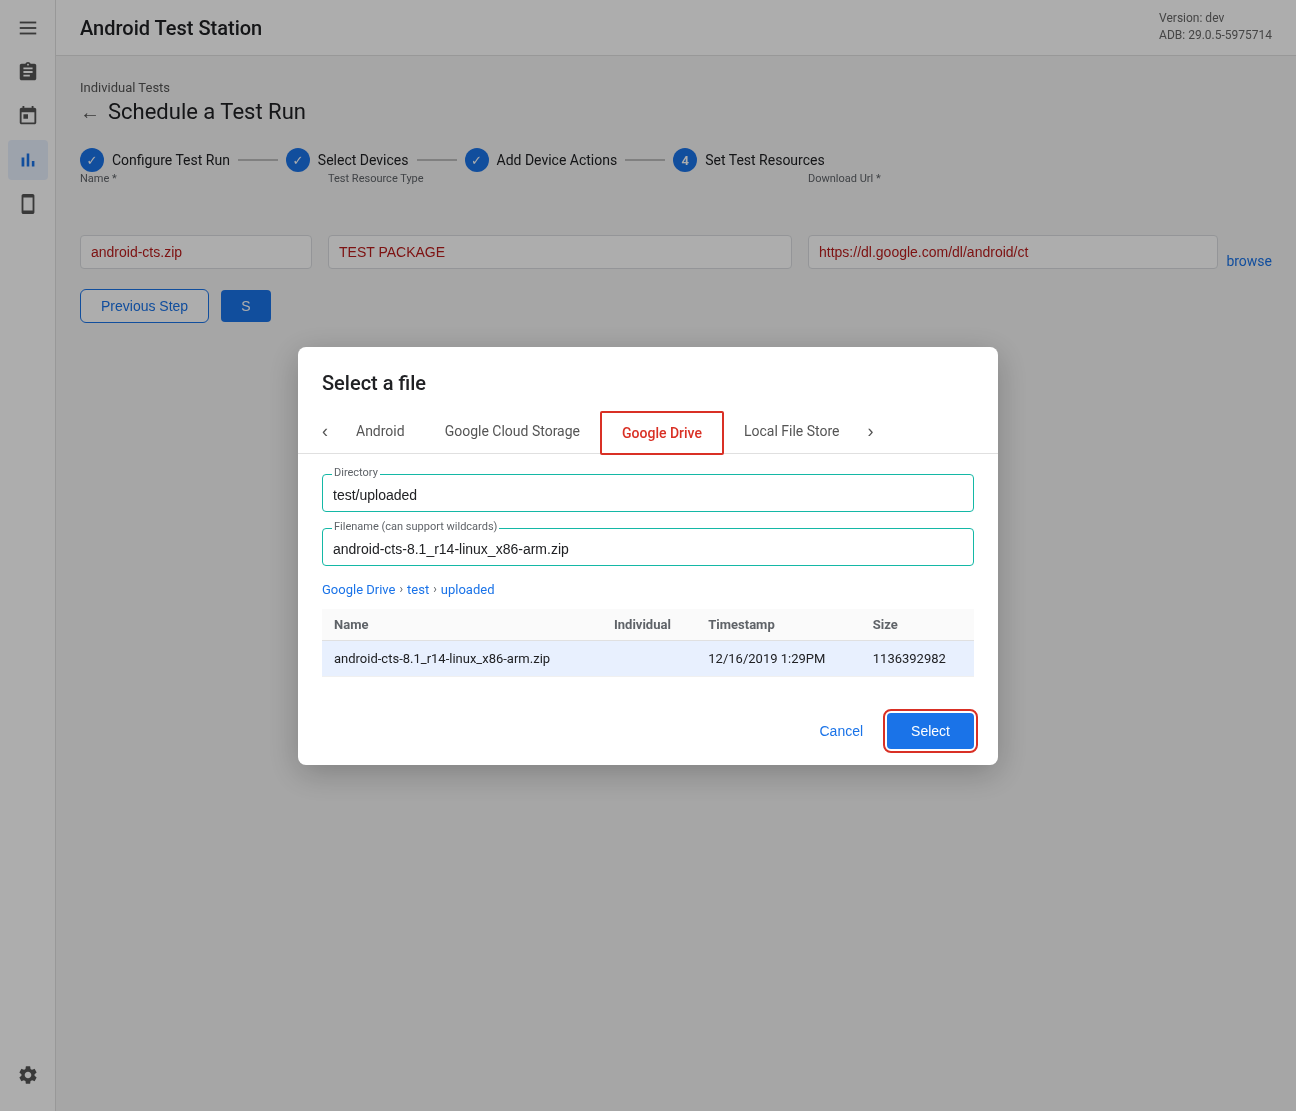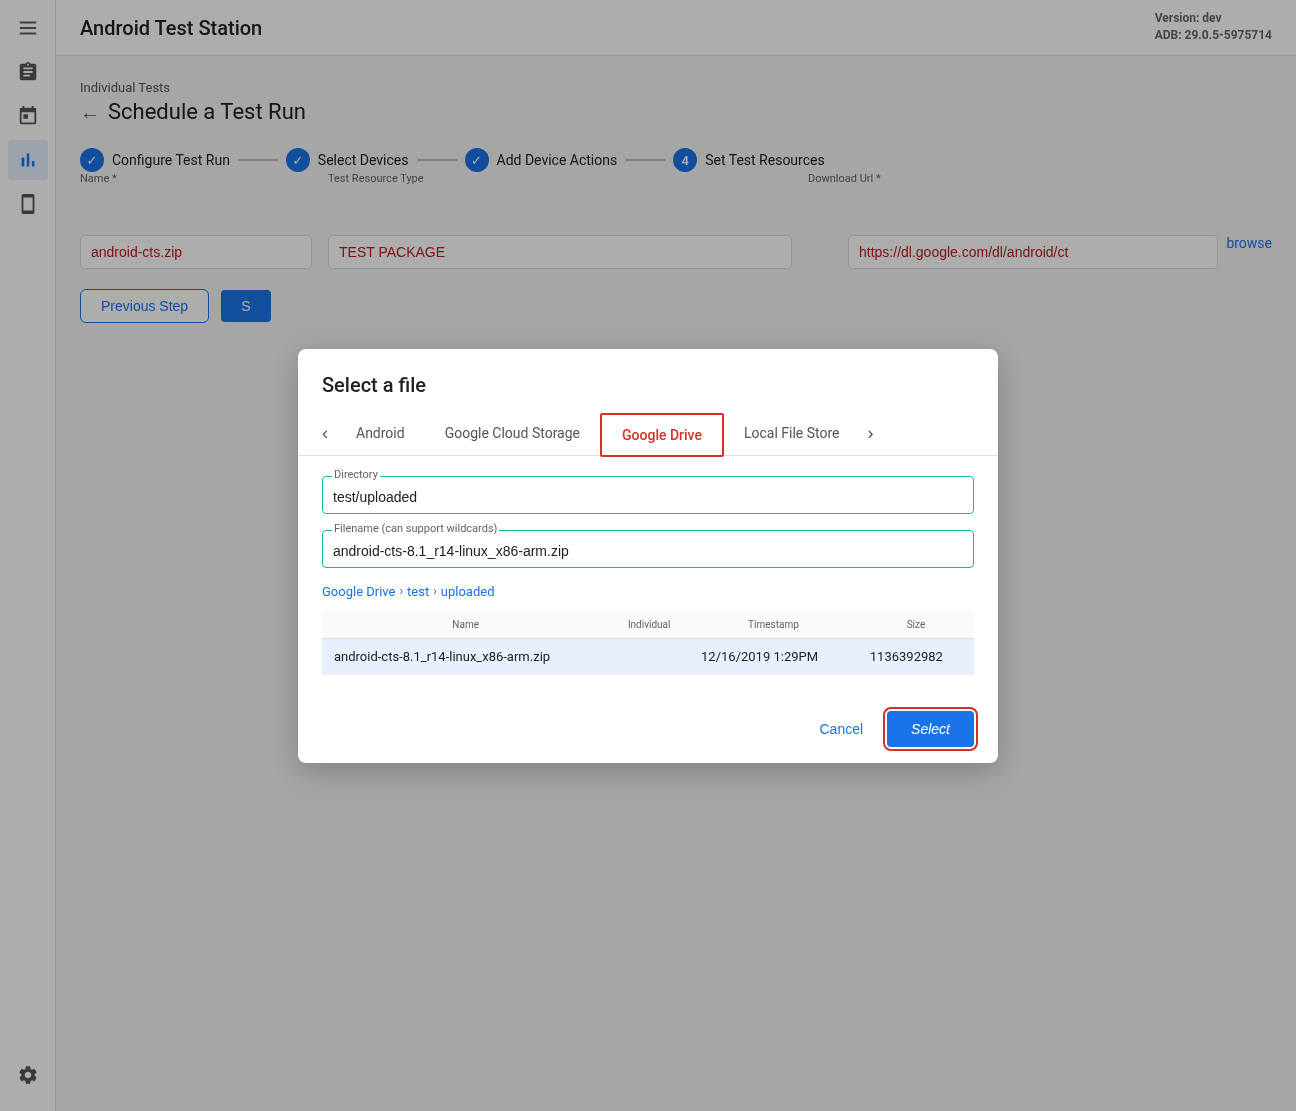--- a/index.html
+++ b/index.html
@@ -47,21 +47,21 @@
       border-bottom: 1px solid #e0e0e0;
       display: flex; align-items: center;
       padding: 0 24px;
       z-index: 9;
     }
     .topbar-title {
       font-size: 20px; font-weight: 500; color: #202124; text-align: center;
     }
     .topbar-version {
       position: absolute; right: 24px; top: 10px;
-      font-size: 12px; color: #666; line-height: 1.4; font-weight: bold;
+      font-size: 12px; color: #666; line-height: 1.4;
     }
 
     
     .main {
       margin-left: 56px;
       margin-top: 56px;
       padding: 24px;
       background: #f5f5f5;
       min-height: calc(100vh - 56px);
     }
@@ -232,22 +232,22 @@
     .file-breadcrumb .chevron {
       color: #5f6368; font-size: 12px;
     }
 
     
     .file-table {
       width: 100%;
       border-collapse: collapse;
     }
     .file-table th {
-      text-align: center;
-      font-size: 10px; font-weight: 400;
+      text-align: left;
+      font-size: 13px; font-weight: 700;
       color: #5f6368;
       padding: 8px 12px;
       border-bottom: 1px solid #e0e0e0;
       background: #fafafa;
     }
     .file-table td {
       padding: 10px 12px;
       font-size: 13px; color: #202124;
       border-bottom: 1px solid #f0f0f0;
     }
@@ -267,21 +267,20 @@
       color: #1a73e8; font-size: 14px;
       cursor: pointer; padding: 8px 12px;
     }
     .btn-select {
       background: #1a73e8; color: #fff;
       border: none; border-radius: 4px;
       font-size: 14px; padding: 10px 24px;
       cursor: pointer;
       outline: 2px solid #d93025;
       outline-offset: 2px;
-      font-style: italic;
     }
 
     
     .sidebar-bottom {
       margin-top: auto;
       margin-bottom: 16px;
     }
   </style>
 </head>
 <body>
@@ -362,21 +361,21 @@
     <div class="form-field">
       <label>Name *</label>
       <input type="text" value="android-cts.zip" style="">
     </div>
     <div class="form-field wide">
       <label>Test Resource Type</label>
       <input type="text" value="TEST PACKAGE" style="">
     </div>
     <div class="form-field wide">
       <label>Download Url *</label>
-      <div style="display:flex;align-items:flex-start;gap:8px;margin-left:40px;">
+      <div style="display:flex;align-items:flex-end;gap:8px;">
         <input type="text" style="flex: 1 1 0%;" value="https://dl.google.com/dl/android/ct">
         <a href="#" style="color:#1a73e8;font-size:14px;text-decoration:none;">browse</a>
       </div>
     </div>
   </div>
 
   <div class="buttons-row">
     <button class="btn-outline">Previous Step</button>
     <button class="btn-primary">S</button>
   </div>

